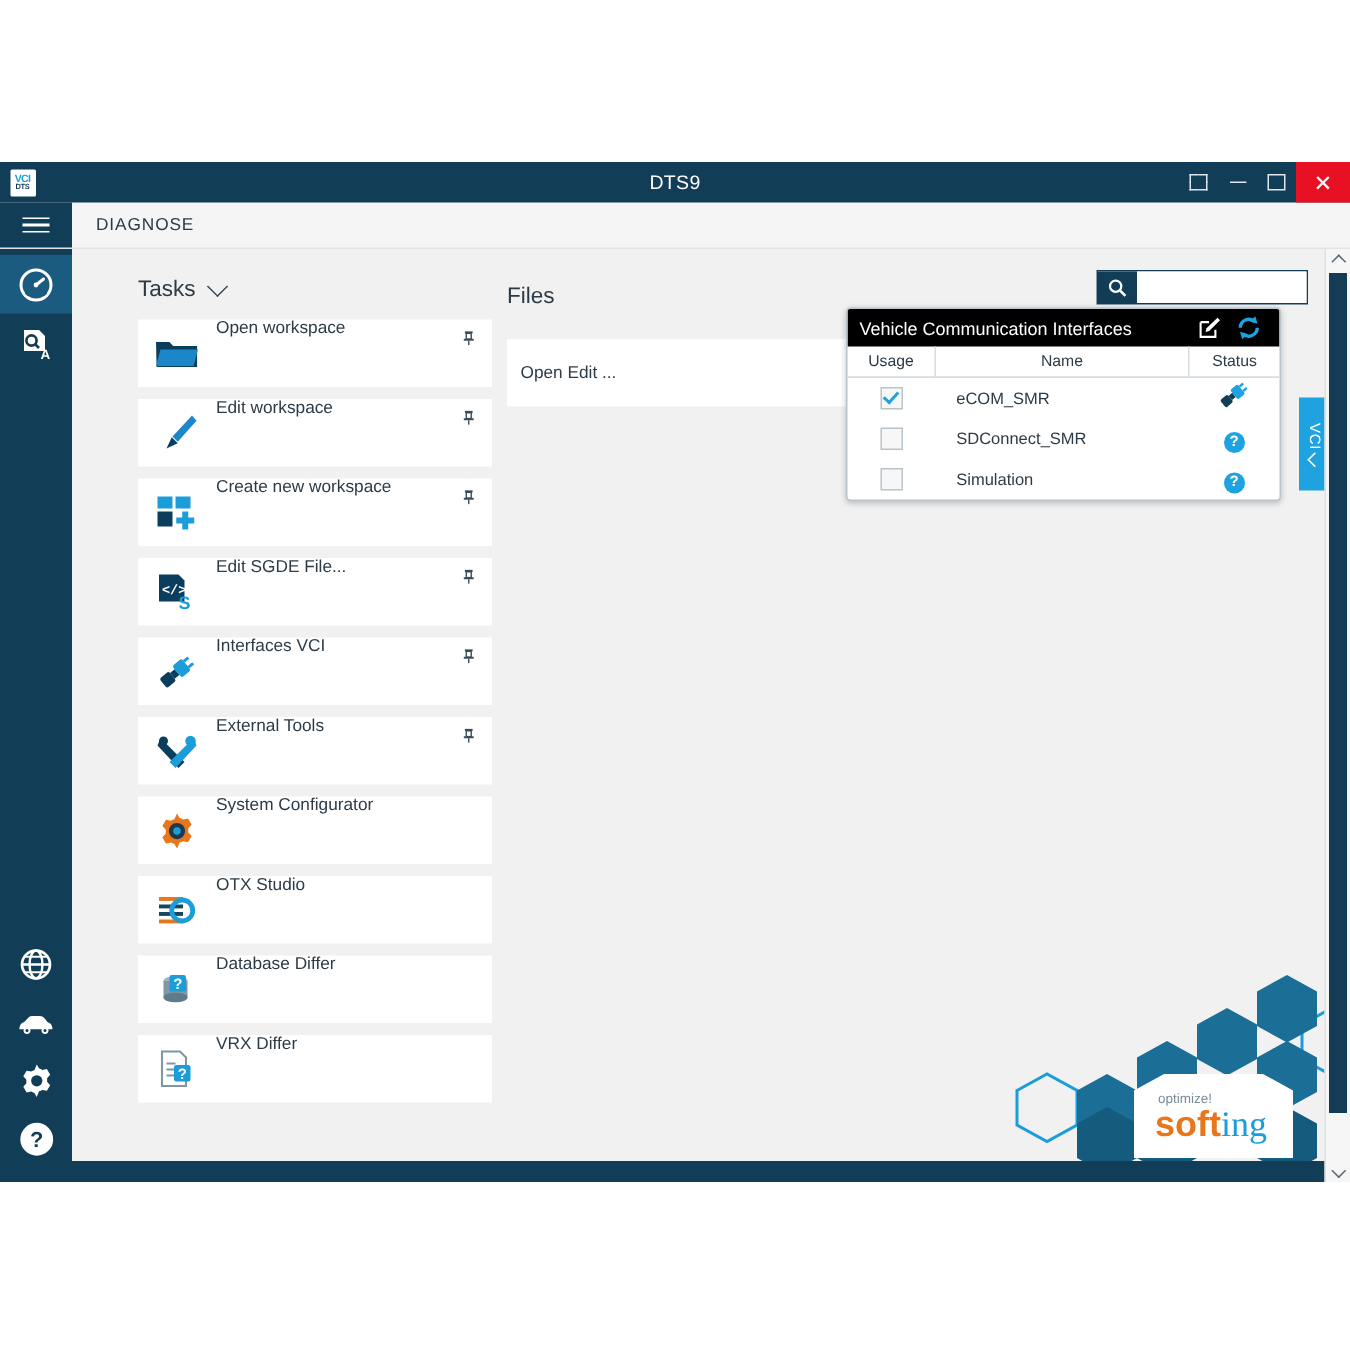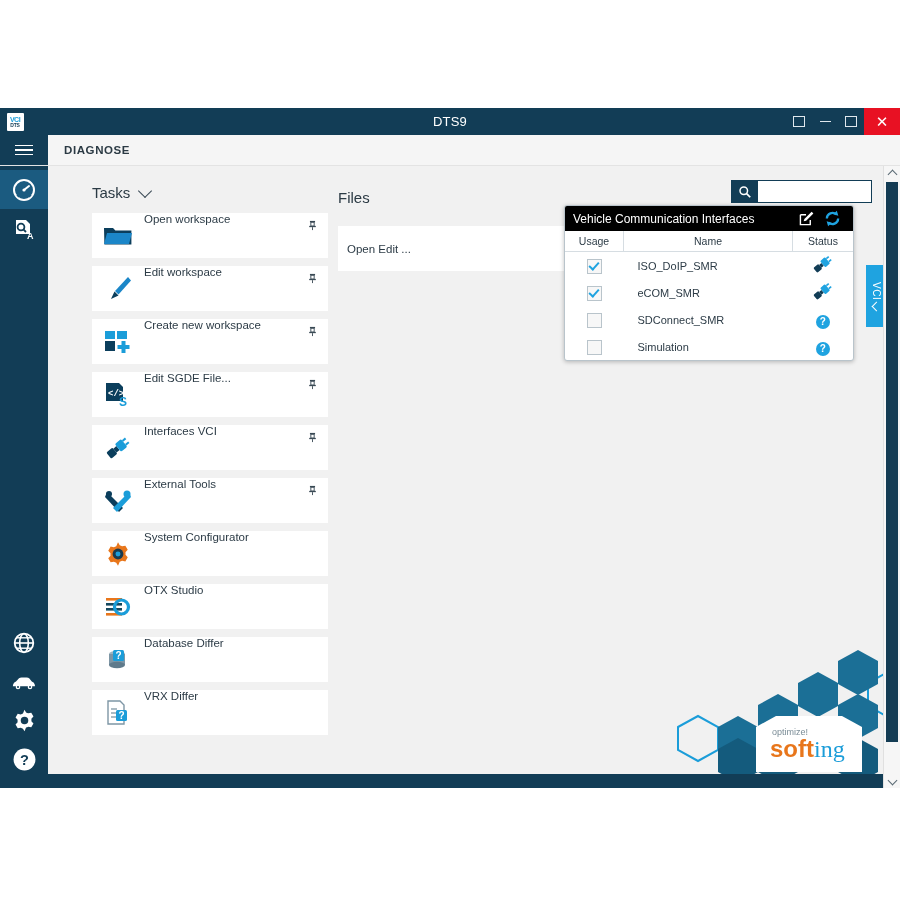--- a/index.html
+++ b/index.html
@@ -53,21 +53,21 @@
   .menubar{
     height:30px;background:#f5f5f5;display:flex;align-items:center;
     border-bottom:1px solid #e3e3e3;
   }
   .hamburger{
     width:48px;height:30px;background:#123d56;
     display:flex;flex-direction:column;align-items:center;justify-content:center;gap:3px;
   }
   .hamburger span{display:block;width:18px;height:1.6px;background:#ffffff;}
   .menu-label{
-    margin-left:16px;font-size:11.5px;color:#2b3a44;letter-spacing:.6px;font-weight:bold;
+    margin-left:16px;font-size:11.5px;color:#2b3a44;letter-spacing:.6px;
   }
 
   
   .body-row{display:flex;height:623px;position:relative;}
 
   
   .sidebar{
     width:48px;background:#123d56;display:flex;flex-direction:column;
     align-items:center;padding-top:4px;flex:0 0 48px;position:relative;
   }
@@ -557,37 +557,20 @@
 
     <table class="vci-table">
       <thead>
         <tr>
           <th style="width:58px;">Usage</th>
           <th>Name</th>
           <th style="width:60px;">Status</th>
         </tr>
       </thead>
       <tbody>
-        <tr>
-          <td>
-            <span class="cbx checked"></span>
-          </td>
-          <td class="name">ISO_DoIP_SMR</td>
-          <td>
-            <svg width="22" height="20" viewBox="0 0 24 22">
-              <g transform="rotate(-40 12 11)">
-                <rect x="1" y="7.5" width="7" height="7" rx="1.3" fill="#123d56"></rect>
-                <rect x="8" y="9" width="3.5" height="4" fill="#123d56"></rect>
-                <rect x="11.5" y="6.5" width="7" height="9" rx="1.3" fill="#1fa3e0"></rect>
-                <rect x="18.5" y="8" width="3.5" height="1.8" fill="#1fa3e0"></rect>
-                <rect x="18.5" y="12.2" width="3.5" height="1.8" fill="#1fa3e0"></rect>
-              </g>
-            </svg>
-          </td>
-        </tr>
         <tr>
           <td>
             <span class="cbx checked"></span>
           </td>
           <td class="name">eCOM_SMR</td>
           <td>
             <svg width="22" height="20" viewBox="0 0 24 22">
               <g transform="rotate(-40 12 11)">
                 <rect x="1" y="7.5" width="7" height="7" rx="1.3" fill="#123d56"></rect>
                 <rect x="8" y="9" width="3.5" height="4" fill="#123d56"></rect>

